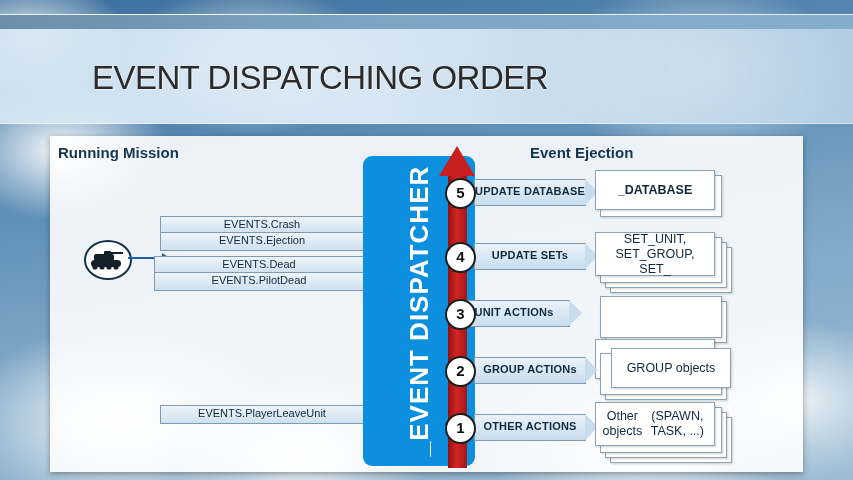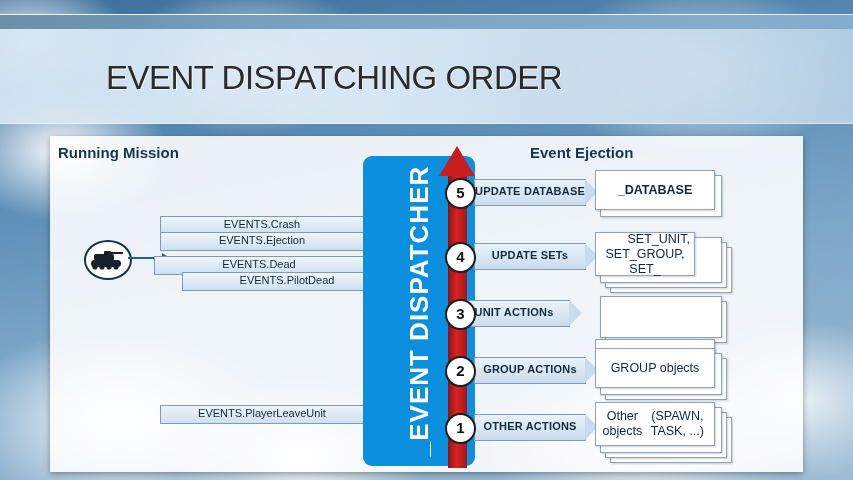--- a/index.html
+++ b/index.html
@@ -43,21 +43,20 @@
   }
   .title-band .title-text {
     position: absolute;
     left: 92px; top: 44px;
     font-size: 33px;
     letter-spacing: -0.5px;
     font-weight: normal;
     color: #2b2b2b;
     text-shadow: 1px 1px 0 rgba(255,255,255,0.6);
     white-space: nowrap;
-    margin-left: 14px;
   }
   .band-accent {
     position: absolute;
     left: 0; top: 0; width: 853px; height: 14px;
     background: linear-gradient(90deg, #17496f, #2f6d9a 40%, #5d94bc 100%);
     opacity: 0.55;
   }
 
   
   .panel {
@@ -250,21 +249,21 @@
         <circle cx="16" cy="25" r="2.6" fill="#15202b"></circle>
         <circle cx="23" cy="25" r="2.6" fill="#15202b"></circle>
         <circle cx="30" cy="25" r="2.6" fill="#15202b"></circle>
       </svg>
     </div>
     <div class="tank-line"></div>
 
     <div class="evt" style="left:110px; top:80px; width:202px;">EVENTS.Crash</div>
     <div class="evt" style="left:110px; top:96px; width:202px;">EVENTS.Ejection</div>
     <div class="evt" style="left:104px; top:120px; width:208px;">EVENTS.Dead</div>
-    <div class="evt" style="left:104px; top:136px; width:208px;margin-left:28px;">EVENTS.PilotDead</div>
+    <div class="evt" style="left:104px; top:136px; width:208px;">EVENTS.PilotDead</div>
     <div class="evt" style="left:110px; top:269px; width:202px;">EVENTS.PlayerLeaveUnit</div>
 
     <div class="dispatcher">
       <div class="label">_EVENT DISPATCHER</div>
     </div>
     <div class="red-arrow-shaft"></div>
     <div class="red-arrow-head"></div>
 
     <div class="step-circle" style="left:395px; top:42px;">5</div>
     <div class="action-box" style="left:424px; top:43px; width:110px;">UPDATE DATABASE</div>
@@ -272,40 +271,40 @@
       <div class="card b1" style="width:120px; height:40px;"></div>
       <div class="card front" style="width:120px; height:40px;font-weight:bold;">_DATABASE</div>
     </div>
 
     <div class="step-circle" style="left:395px; top:106px;">4</div>
     <div class="action-box" style="left:424px; top:107px; width:110px;">UPDATE SETs</div>
     <div class="card-stack" style="left:545px; top:96px;">
       <div class="card b3" style="width:120px; height:44px;"></div>
       <div class="card b2" style="width:120px; height:44px;"></div>
       <div class="card b1" style="width:120px; height:44px;"></div>
-      <div class="card front" style="width:100px; height:44px; flex-direction:column;align-items:flex-end;">
+      <div class="card front" style="width:120px; height:44px; flex-direction:column;">
         <span>SET_UNIT,</span>
         <span>SET_GROUP, SET_</span>
       </div>
     </div>
 
     <div class="step-circle" style="left:395px; top:163px;">3</div>
     <div class="action-box" style="left:408px; top:164px; width:110px;">UNIT ACTIONs</div>
     <div class="card-stack" style="left:545px; top:155px;">
       <div class="card b2" style="width:120px; height:40px;"></div>
       <div class="card b1" style="width:120px; height:40px;"></div>
       <div class="card front" style="width:120px; height:40px;margin-top:48px;">UNIT objects</div>
     </div>
 
     <div class="step-circle" style="left:395px; top:220px;">2</div>
     <div class="action-box" style="left:424px; top:221px; width:110px;">GROUP ACTIONs</div>
     <div class="card-stack" style="left:545px; top:212px;">
       <div class="card b2" style="width:120px; height:40px;"></div>
       <div class="card b1" style="width:120px; height:40px;"></div>
-      <div class="card front" style="width:120px; height:40px;">GROUP objects</div>
+      <div class="card front" style="width:120px; height:40px;margin-left:16px;">GROUP objects</div>
     </div>
 
     <div class="step-circle" style="left:395px; top:277px;">1</div>
     <div class="action-box" style="left:424px; top:278px; width:110px;">OTHER ACTIONS</div>
     <div class="card-stack" style="left:545px; top:266px;">
       <div class="card b3" style="width:120px; height:44px;"></div>
       <div class="card b2" style="width:120px; height:44px;"></div>
       <div class="card b1" style="width:120px; height:44px;"></div>
       <div class="card front" style="width:120px; height:44px; ">
         <span>Other objects</span>

